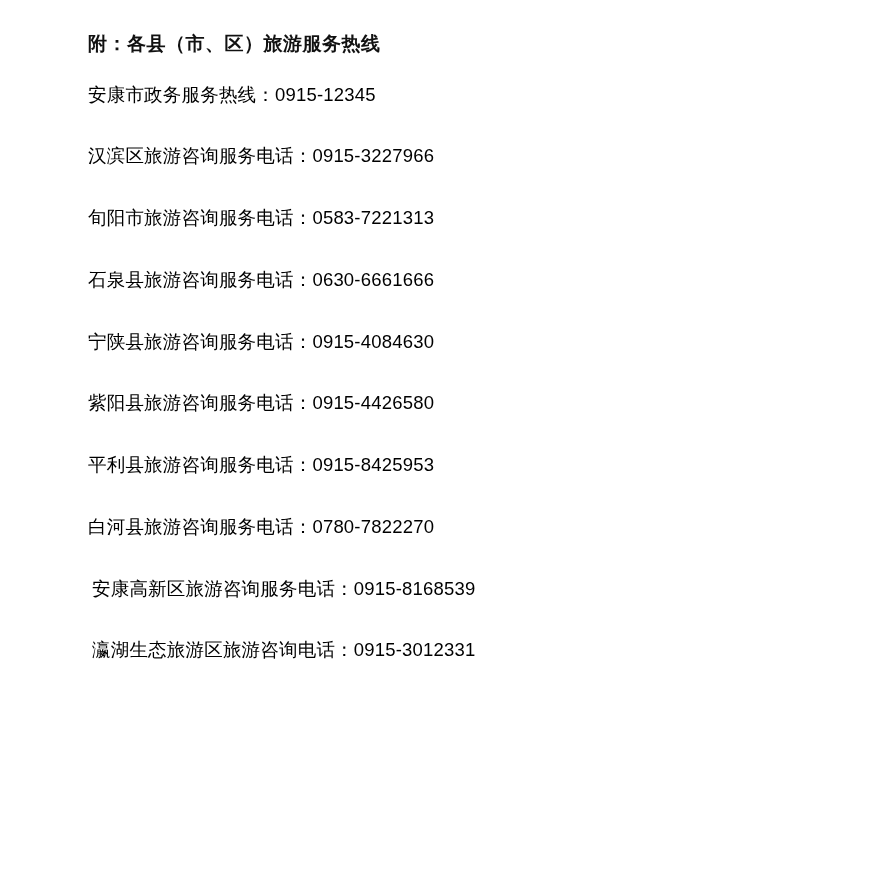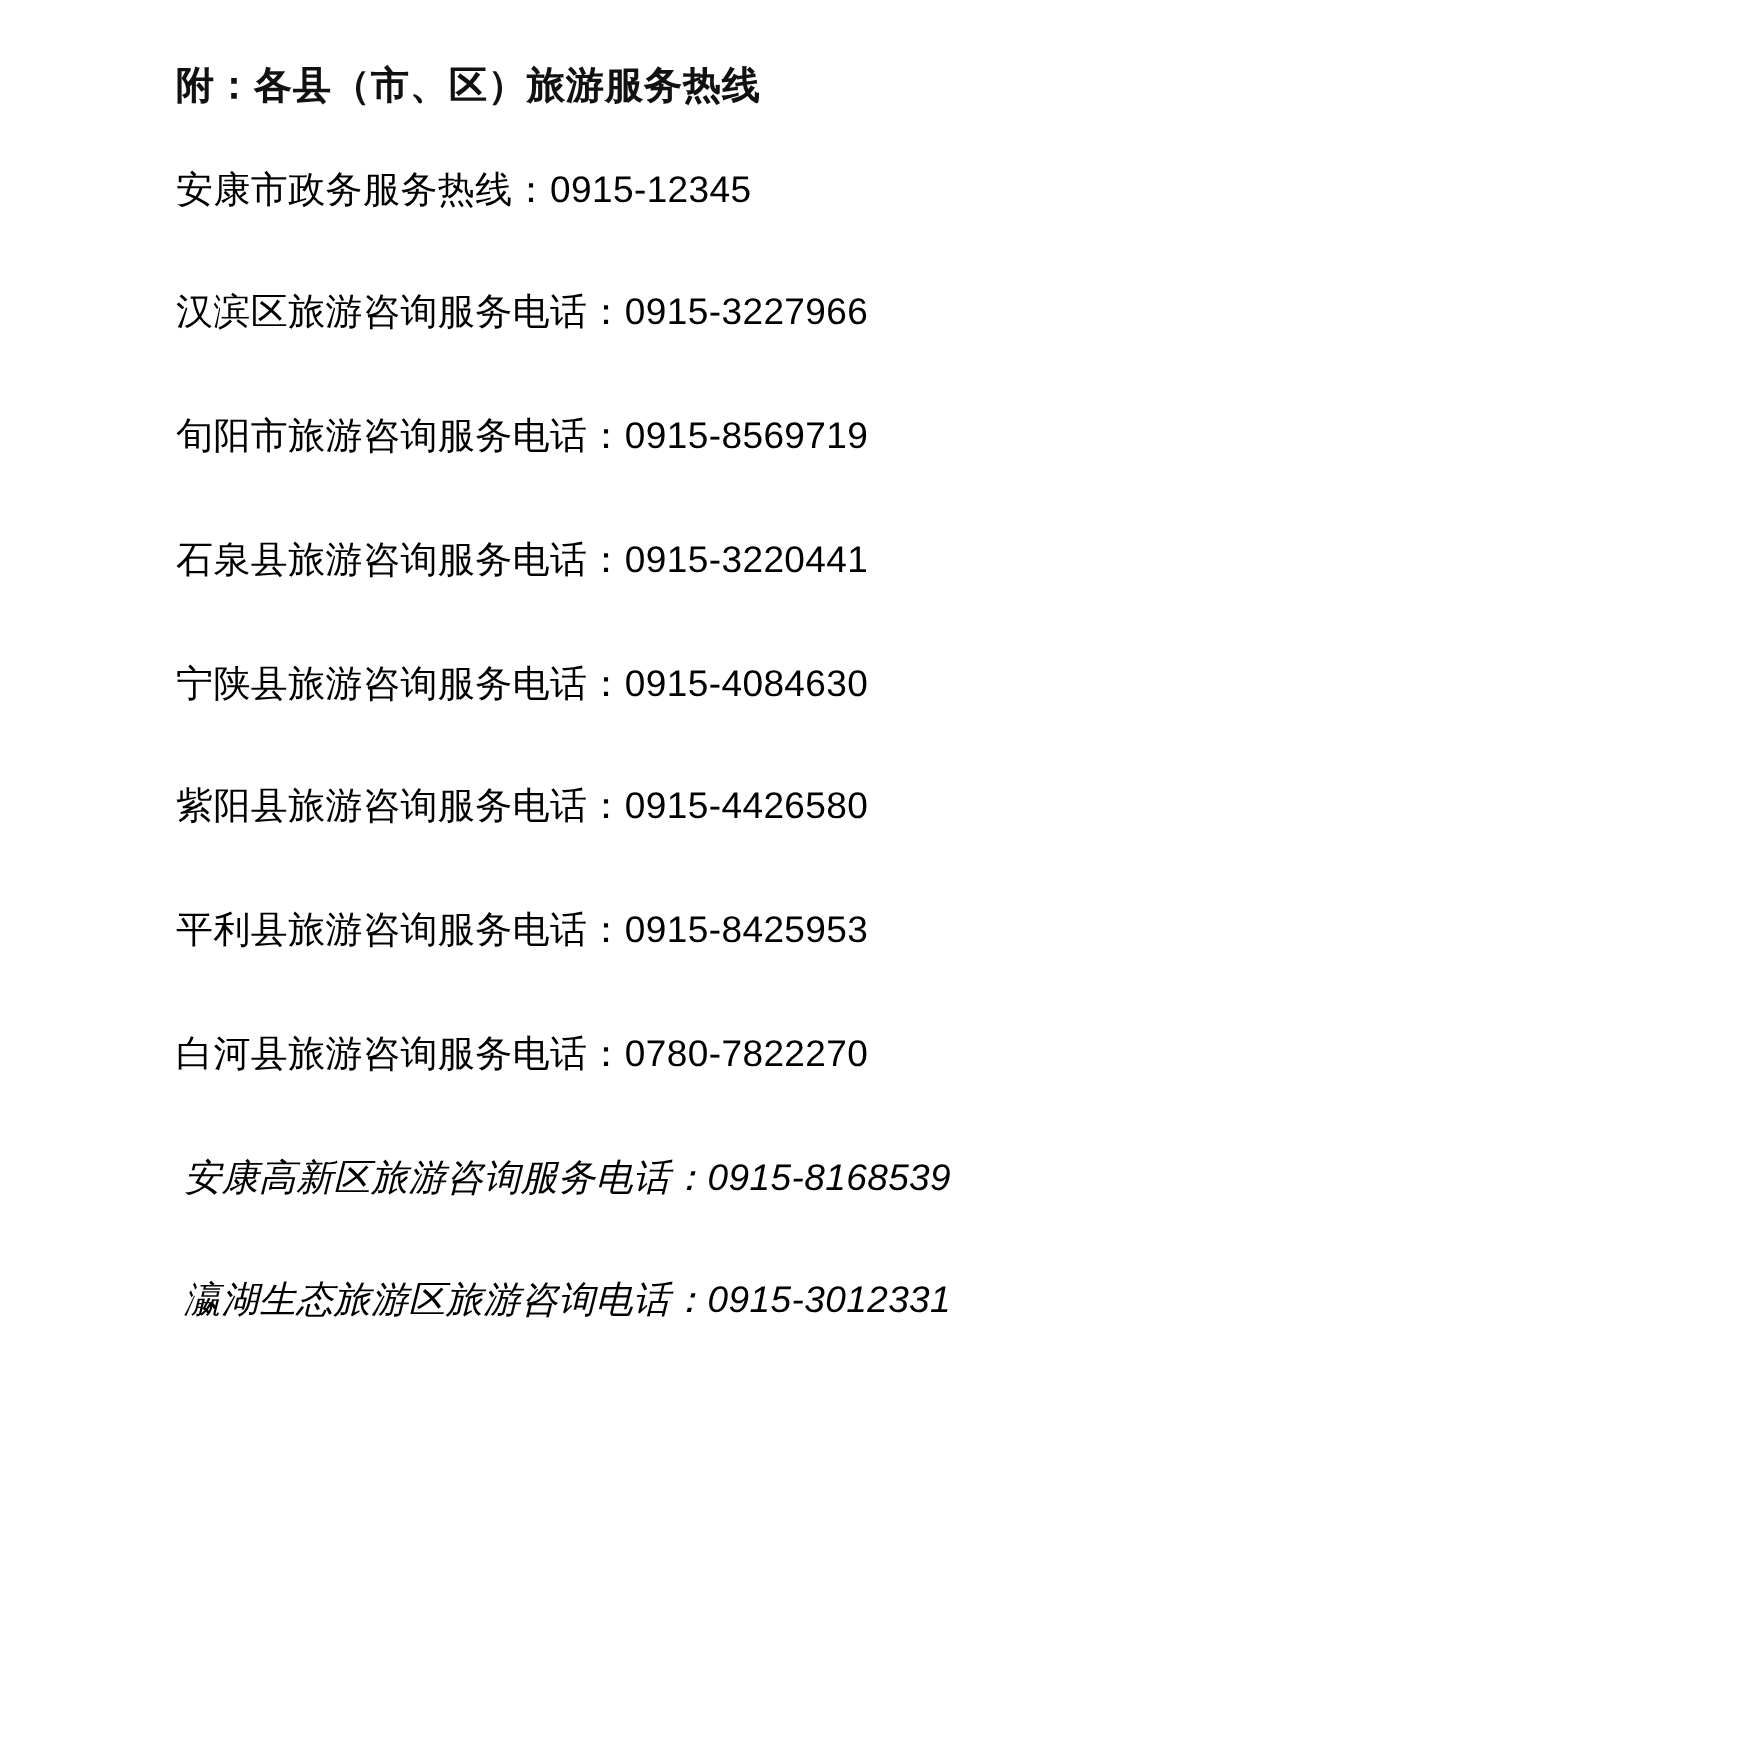--- a/index.html
+++ b/index.html
@@ -41,35 +41,34 @@
     letter-spacing: 0.2px;
     color: #000000;
     margin: 0 0 34px 0;
     white-space: nowrap;
   }
   .hotline-item:last-child {
     margin-bottom: 0;
   }
   .hotline-item.indented {
     padding-left: 4px;
-    font-style: italic;
   }
 </style>
 </head>
 <body>
 
 <div class="page">
 
   <h1 class="doc-title">附：各县（市、区）旅游服务热线</h1>
 
   <ul class="hotline-list">
     <li class="hotline-item">安康市政务服务热线：0915-12345</li>
     <li class="hotline-item">汉滨区旅游咨询服务电话：0915-3227966</li>
-    <li class="hotline-item">旬阳市旅游咨询服务电话：0915-8569719</li>
-    <li class="hotline-item">石泉县旅游咨询服务电话：0915-3220441</li>
+    <li class="hotline-item">旬阳市旅游咨询服务电话：0583-7221313</li>
+    <li class="hotline-item">石泉县旅游咨询服务电话：0630-6661666</li>
     <li class="hotline-item">宁陕县旅游咨询服务电话：0915-4084630</li>
     <li class="hotline-item">紫阳县旅游咨询服务电话：0915-4426580</li>
     <li class="hotline-item">平利县旅游咨询服务电话：0915-8425953</li>
     <li class="hotline-item">白河县旅游咨询服务电话：0780-7822270</li>
     <li class="hotline-item indented">安康高新区旅游咨询服务电话：0915-8168539</li>
     <li class="hotline-item indented">瀛湖生态旅游区旅游咨询电话：0915-3012331</li>
 
   </ul>
 
 </div>

